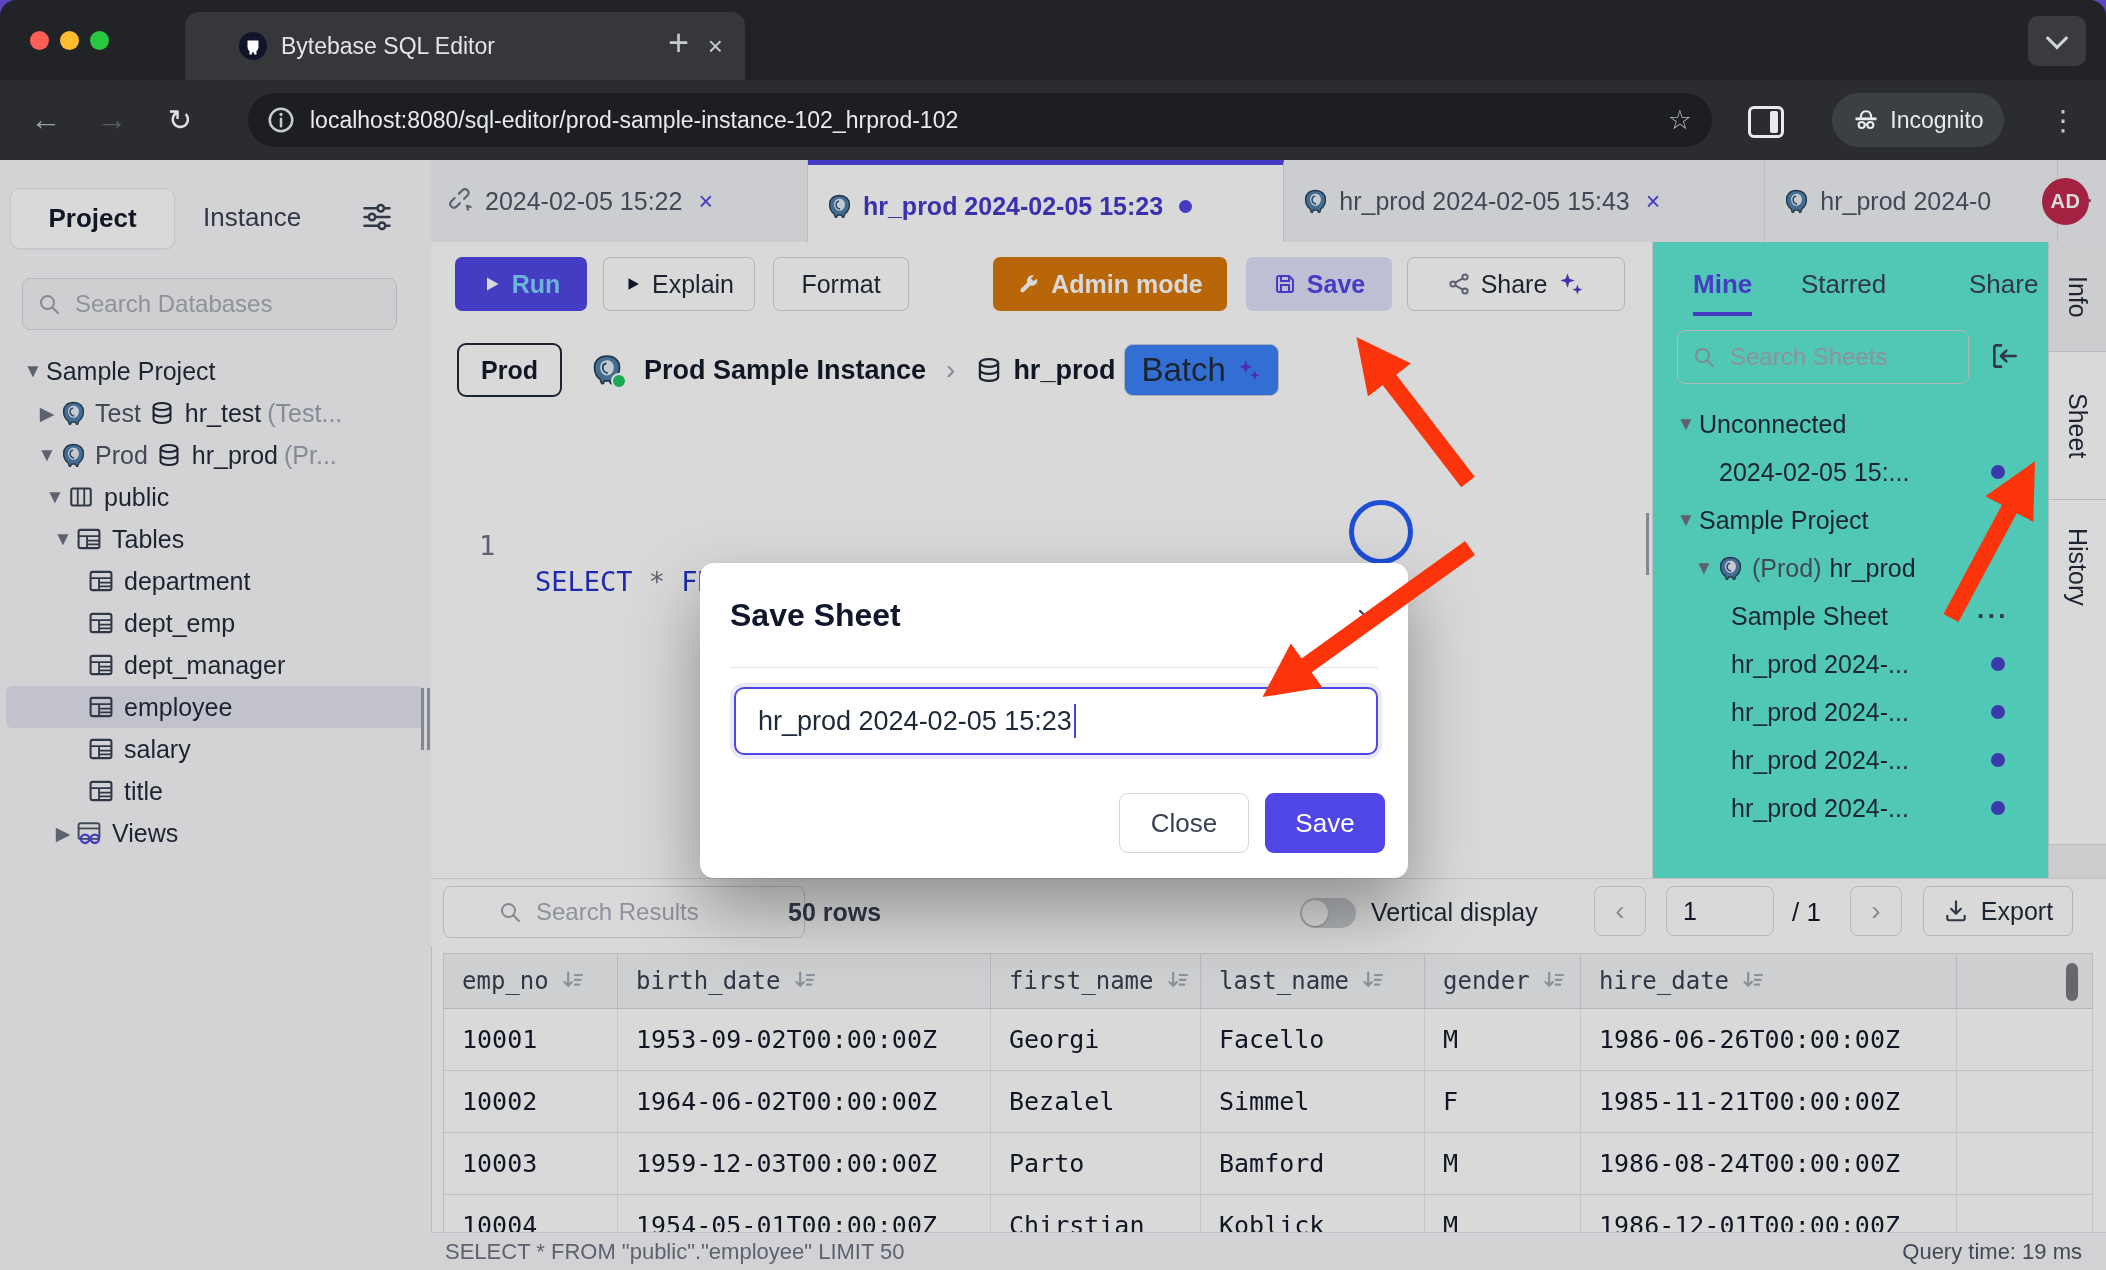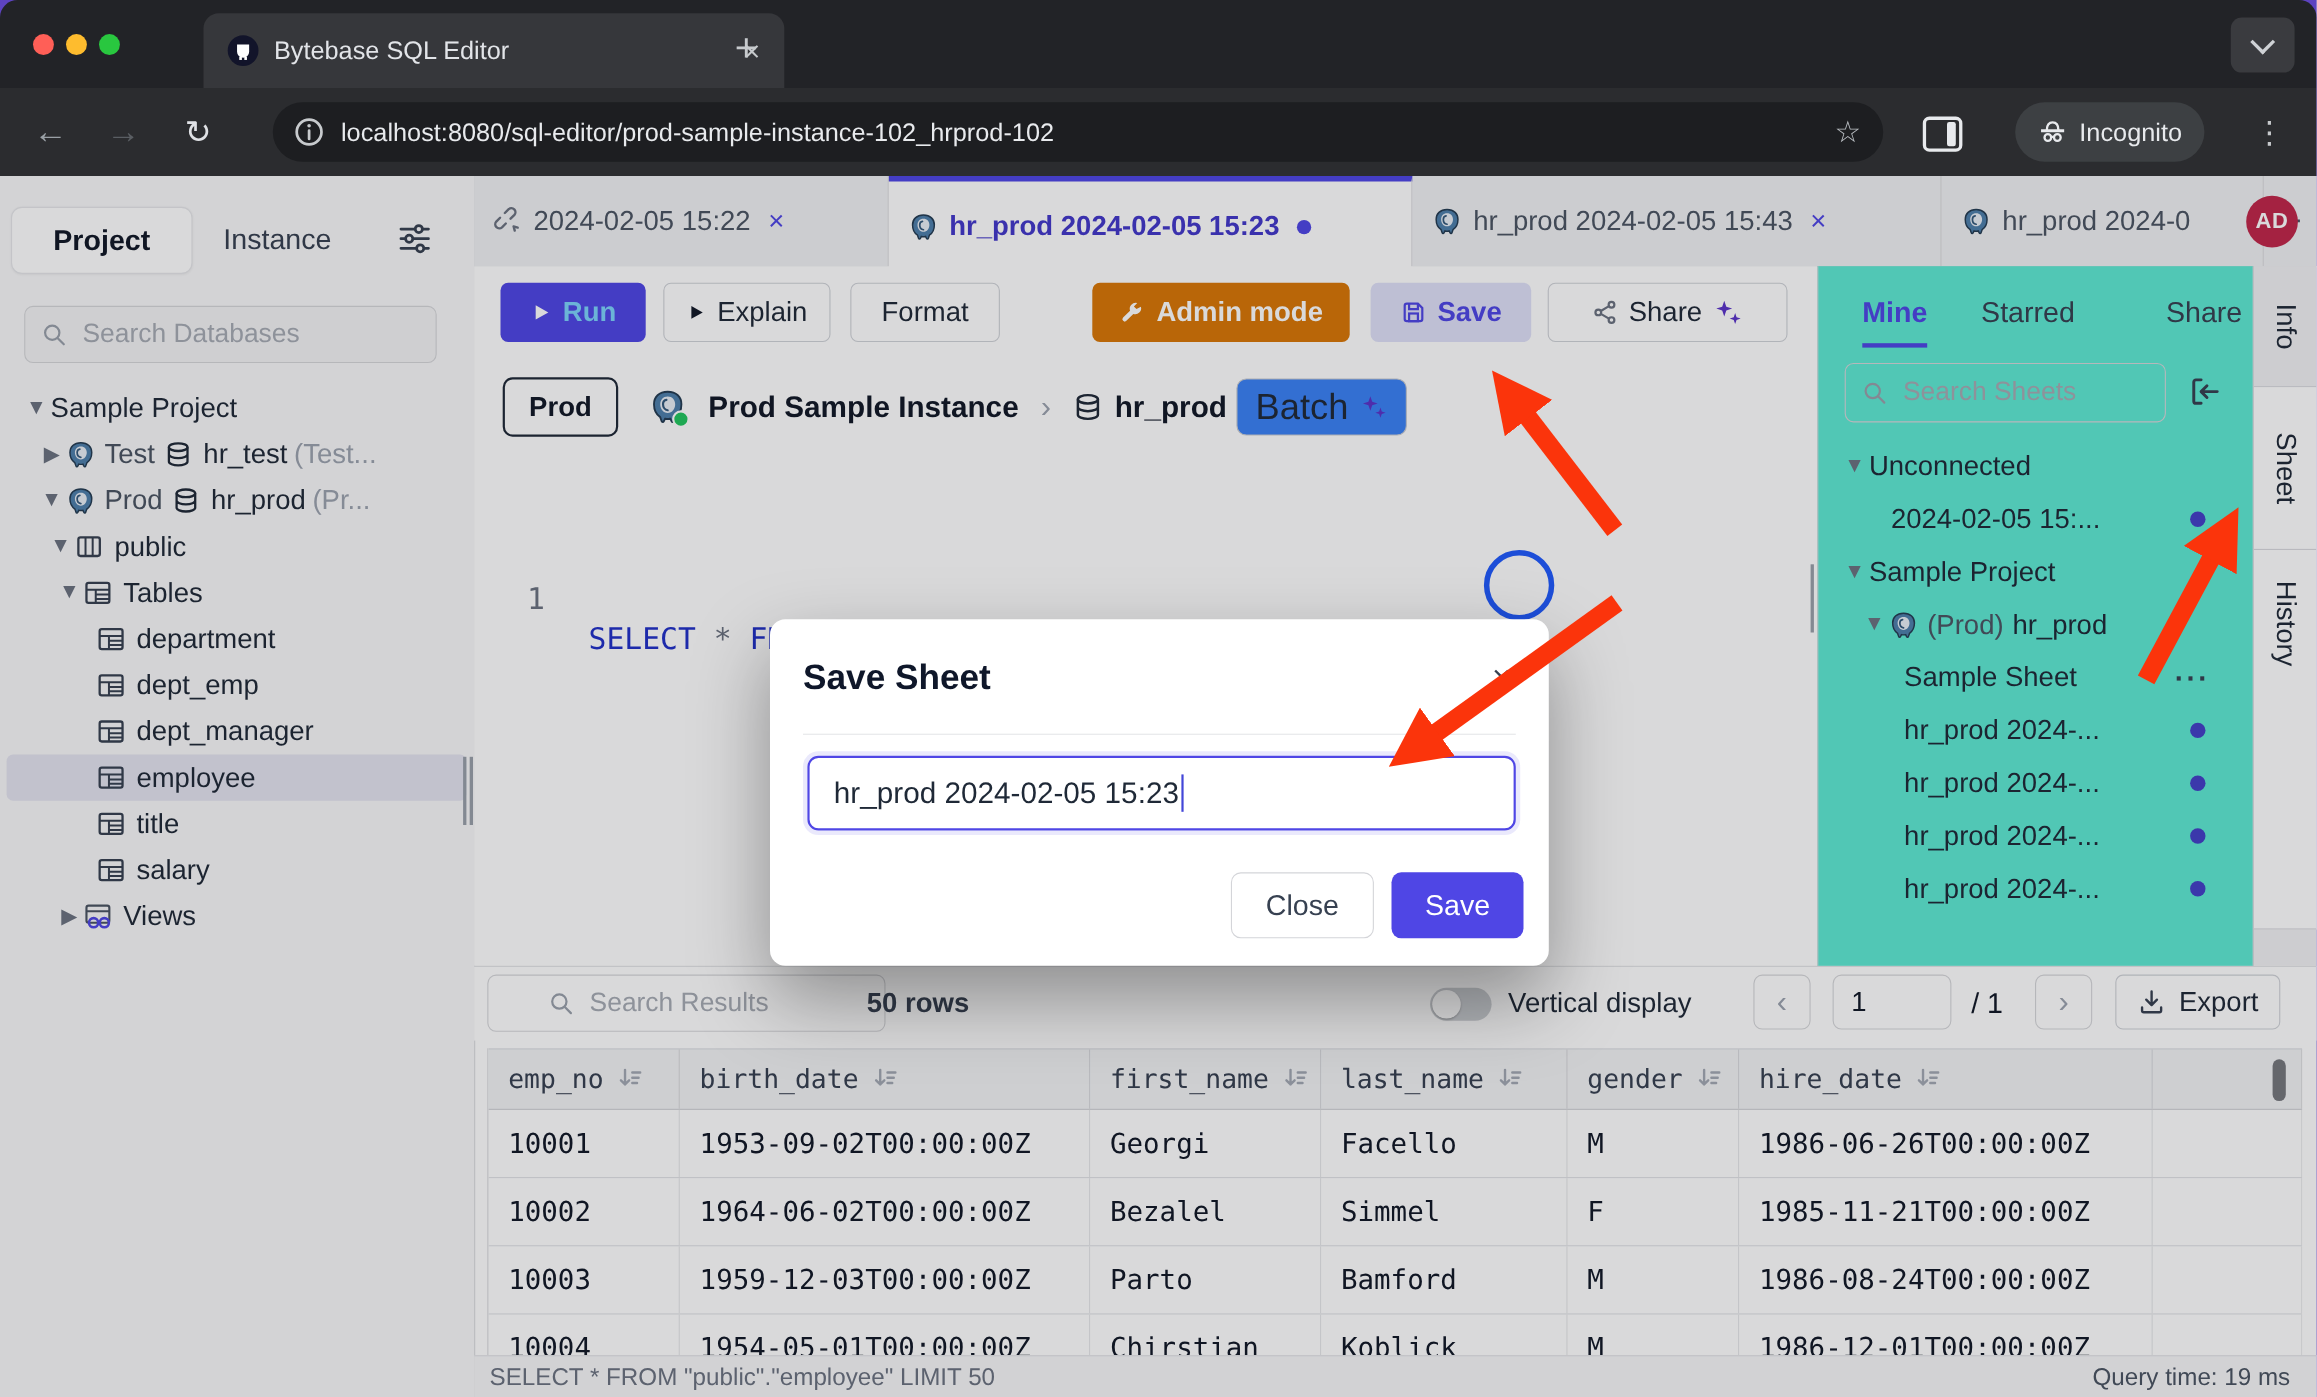--- a/index.html
+++ b/index.html
@@ -8,21 +8,21 @@
     background:#5d43c0;
     font-family:"Liberation Sans", sans-serif;
     -webkit-font-smoothing:antialiased;
   }
   .window{position:absolute;inset:0;border-radius:16px 16px 0 0;overflow:hidden;}
 
   
   .titlebar{position:absolute;left:0;top:0;width:2106px;height:80px;background:#222327;}
   .tl{position:absolute;top:31px;width:19px;height:19px;border-radius:50%;}
   .tl.r{left:30px;background:#ff5f57}.tl.y{left:60px;background:#febc2e}.tl.g{left:90px;background:#29c73f}
-  .btab{position:absolute;left:185px;top:12px;width:528px;height:68px;background:#36373b;border-radius:14px 14px 0 0;display:flex;align-items:center;}
+  .btab{position:absolute;left:185px;top:12px;width:528px;height:68px;background:#36373b;border-radius:14px 14px 0 0;display:flex;align-items:center;padding-left:32px;}
   .favicon{width:28px;height:28px;margin-left:22px;border-radius:50%;background:#12142a;position:relative;flex:0 0 auto;}
   .favicon svg{position:absolute;inset:4px;}
   .btab-title{margin-left:14px;font-size:23px;color:#e2e4e8;flex:1;white-space:nowrap;overflow:hidden;}
   .btab-close{margin-right:22px;font-size:26px;color:#c7cacd;line-height:1;}
   .newtab{position:absolute;left:668px;top:22px;font-size:36px;color:#c7cacd;font-weight:300;}
   .strip-chev{position:absolute;left:2028px;top:16px;width:58px;height:50px;border-radius:10px;background:#3a3b3f;display:flex;align-items:center;justify-content:center;}
   .chev-glyph{width:13px;height:13px;border-right:3px solid #cfd2d6;border-bottom:3px solid #cfd2d6;transform:rotate(45deg) translate(-2px,-2px);}
   .navbar{position:absolute;left:0;top:80px;width:2106px;height:80px;background:#2b2c2f;}
   .nav-ic{position:absolute;top:0;height:80px;display:flex;align-items:center;justify-content:center;font-size:31px;}
   .back{left:24px;width:44px;color:#9aa0a6}.fwd{left:90px;width:44px;color:#5a5e63}.reload{left:158px;width:44px;color:#dfe1e5;font-size:29px}
@@ -382,27 +382,27 @@
         <div class="trow lv4 sel">
             <svg class="ticon" viewBox="0 0 20 20">
               <use href="#i-table"></use>
             </svg>
             <span>employee</span>
           </div>
         <div class="trow lv4">
             <svg class="ticon" viewBox="0 0 20 20">
               <use href="#i-table"></use>
             </svg>
+            <span>salary</span>
+          </div>
+        <div class="trow lv4">
+            <svg class="ticon" viewBox="0 0 20 20">
+              <use href="#i-table"></use>
+            </svg>
             <span>title</span>
-          </div>
-        <div class="trow lv4">
-            <svg class="ticon" viewBox="0 0 20 20">
-              <use href="#i-table"></use>
-            </svg>
-            <span>salary</span>
           </div>
         <div class="trow lv3">
             <span class="caret">▶</span>
             <svg class="ticon" viewBox="0 0 20 20">
               <use href="#i-views"></use>
             </svg>
             <span>Views</span>
           </div>
       </div>
       <div class="lsb-grip"></div>

